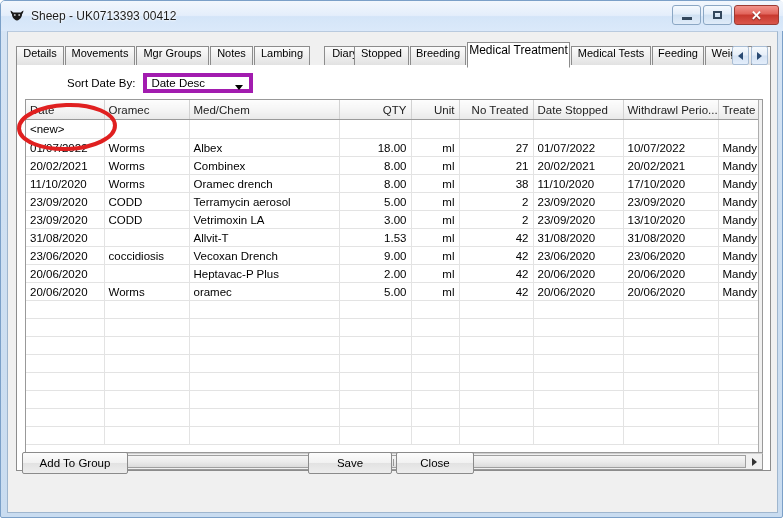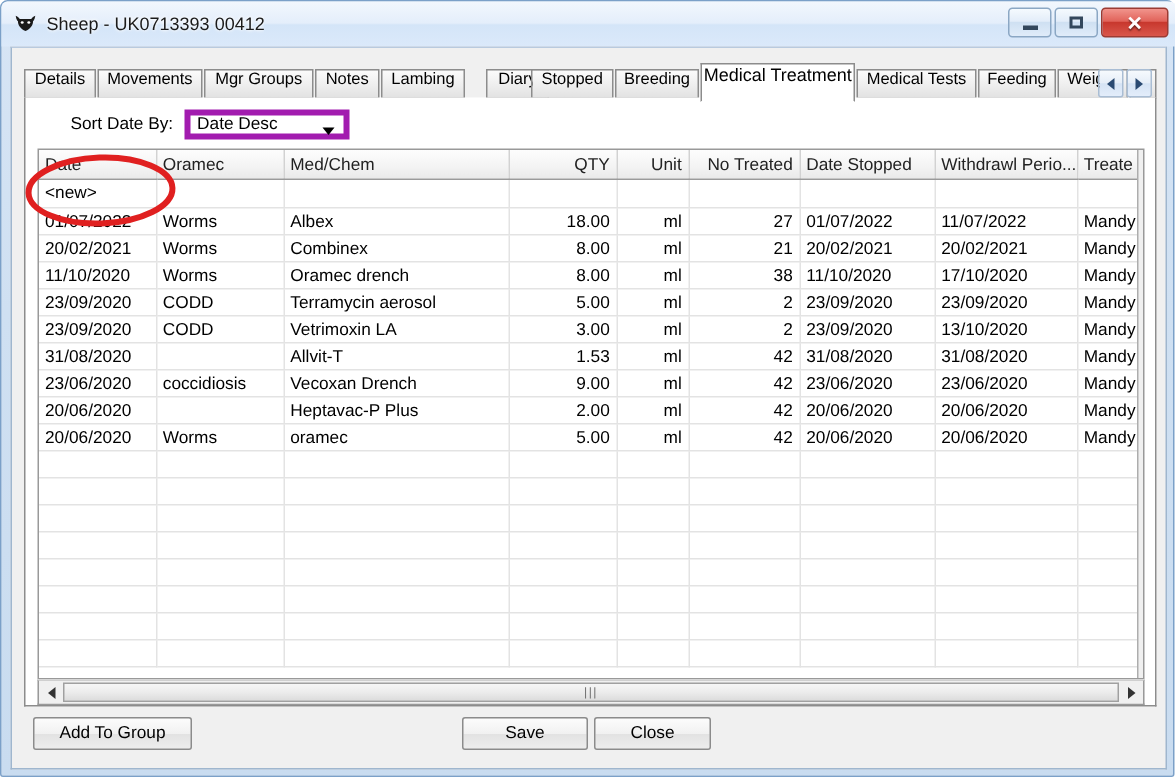--- a/index.html
+++ b/index.html
@@ -152,21 +152,21 @@
   
   #sortbar {
     position: absolute;
     left: 0; top: 6px;
     width: 100%;
     height: 24px;
     display: flex;
     align-items: center;
   }
   #sort-label {
-    margin-left: 30px;
+    margin-left: 50px;
     margin-right: 8px;
     font-size: 11.5px;
   }
   #sort-select {
     width: 110px; height: 20px;
     box-sizing: border-box;
     background: #ffffff;
     border: 4px solid #a21caf;
     display: flex;
     align-items: center;
@@ -266,21 +266,21 @@
   }
   .grip { font-size: 8px; color: #6d6d6d; letter-spacing: 1px; }
   .arrow-l { width:0;height:0;border-top:4px solid transparent;border-bottom:4px solid transparent;border-right:5px solid #333; }
   .arrow-r { width:0;height:0;border-top:4px solid transparent;border-bottom:4px solid transparent;border-left:5px solid #333; }
   .arrow-tab-l { width:0;height:0;border-top:4px solid transparent;border-bottom:4px solid transparent;border-right:5px solid #2a4a72; }
   .arrow-tab-r { width:0;height:0;border-top:4px solid transparent;border-bottom:4px solid transparent;border-left:5px solid #2a4a72; }
 
   
   #btnbar {
     position: absolute;
-    left: 0; top: 446px;
+    left: 0; top: 420px;
     width: 771px; height: 36px;
   }
   .btn {
     position: absolute;
     height: 22px;
     box-sizing: border-box;
     background: linear-gradient(to bottom,#fcfcfc 0%,#f1f1f1 50%,#e2e2e2 51%,#ededed 100%);
     border: 1px solid #8b8b8b;
     border-radius: 2px;
     font-size: 11.5px;
@@ -428,21 +428,21 @@
                 <td></td>
               </tr>
               <tr class="firstdata">
                 <td>01/07/2022</td>
                 <td>Worms</td>
                 <td>Albex</td>
                 <td class="r">18.00</td>
                 <td class="r">ml</td>
                 <td class="r">27</td>
                 <td>01/07/2022</td>
-                <td>11/07/2022</td>
+                <td>10/07/2022</td>
                 <td>Mandy</td>
               </tr>
               <tr>
                 <td>20/02/2021</td>
                 <td>Worms</td>
                 <td>Combinex</td>
                 <td class="r">8.00</td>
                 <td class="r">ml</td>
                 <td class="r">21</td>
                 <td>20/02/2021</td>

